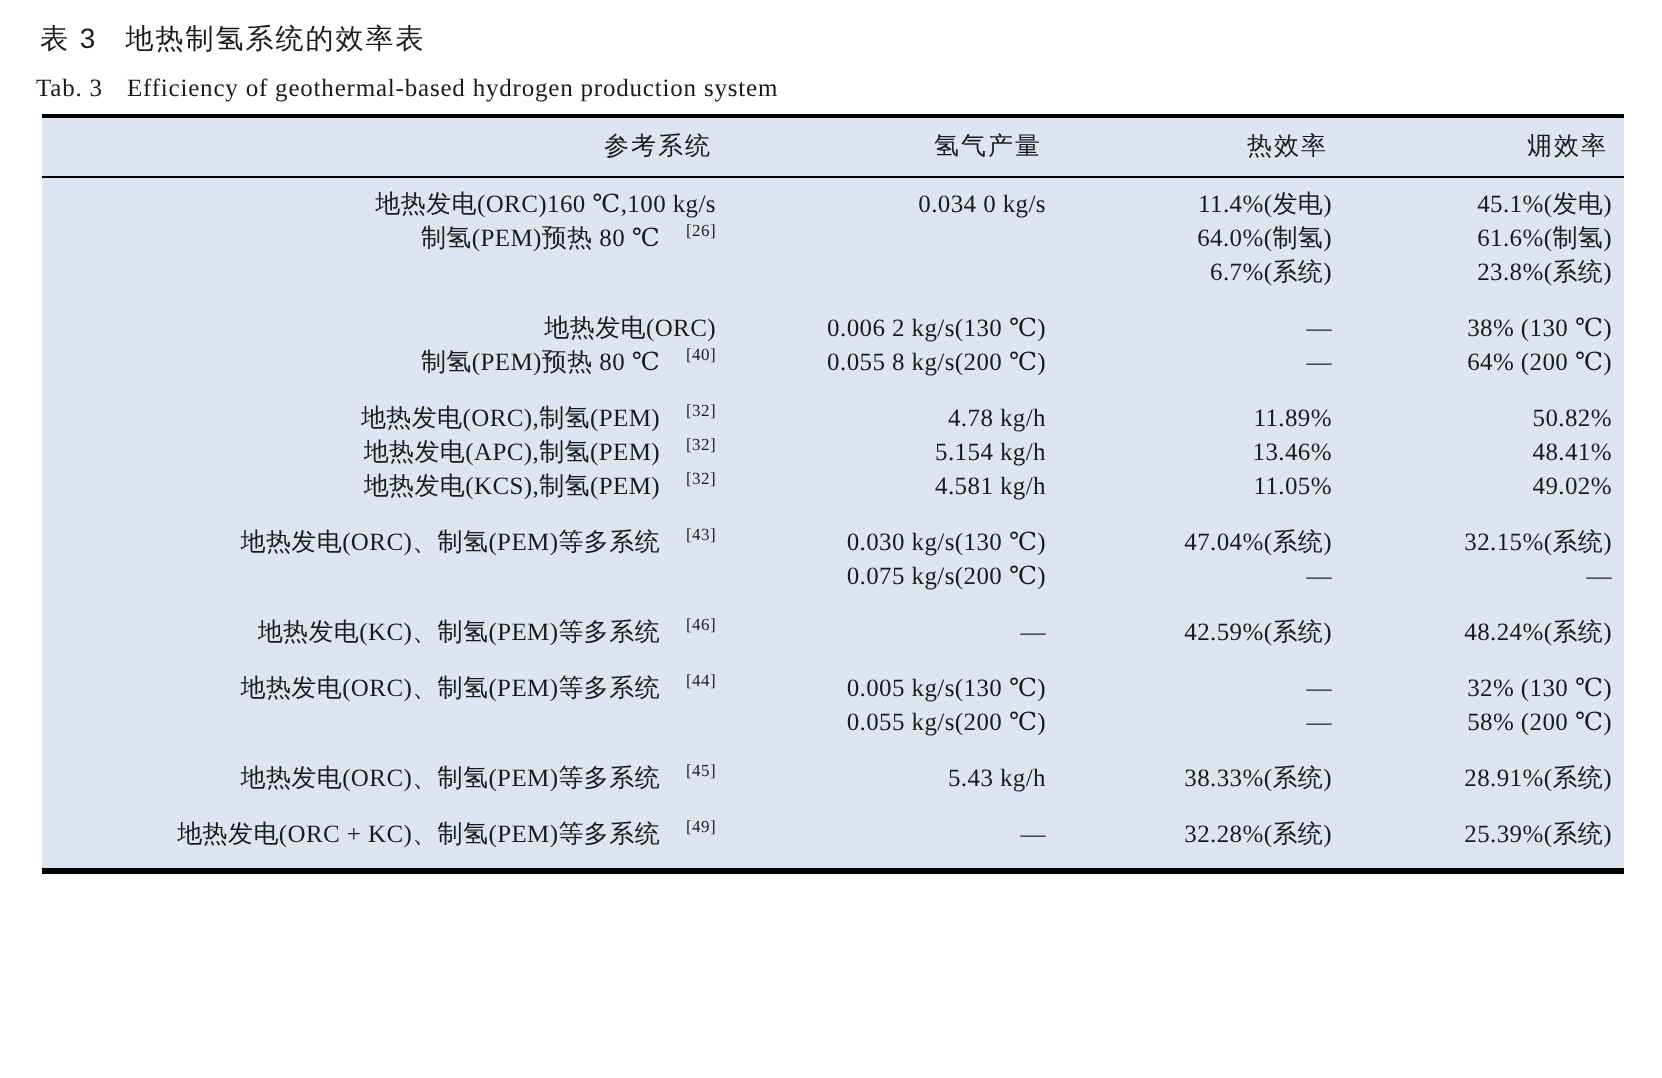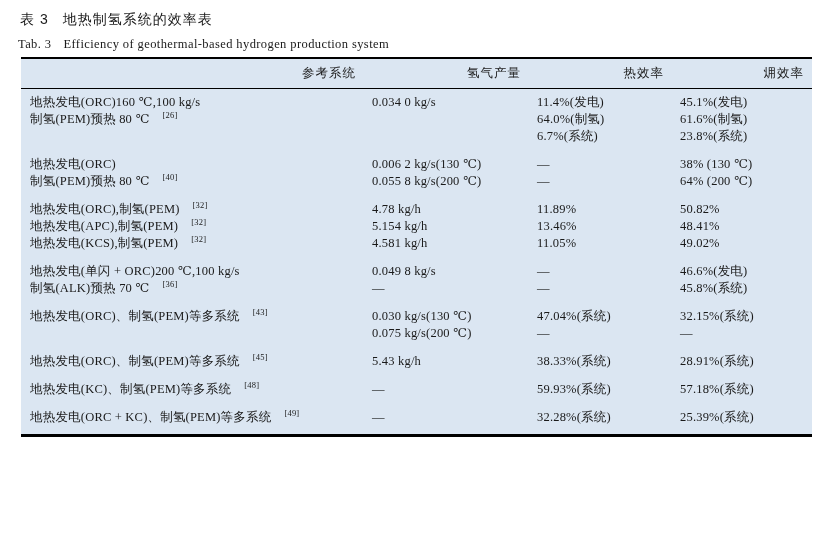--- a/index.html
+++ b/index.html
@@ -46,21 +46,21 @@
     font-weight: normal;
     text-align: right;
     padding: 6px 8px 6px 8px;
     border-bottom: 1.5px solid #000;
     letter-spacing: 1px;
     vertical-align: middle;
   }
   thead th:first-child { padding-left: 9px; }
   tbody td {
     vertical-align: top;
-    text-align: left;
+    text-align: right;
     padding: 3px 6px 8px 8px;
   }
   tbody td:first-child { padding-left: 9px; }
   tbody tr:first-child td { padding-top: 5px; }
   .line {
     line-height: 17px;
     white-space: nowrap;
     letter-spacing: 0.2px;
   }
   sup.refmark {
@@ -152,79 +152,78 @@
           <div class="line">11.05%</div>
         </td>
         <td>
           <div class="line">50.82%</div>
           <div class="line">48.41%</div>
           <div class="line">49.02%</div>
         </td>
       </tr>
       <tr>
         <td>
-          <div class="line">地热发电(单闪 + ORC)200 ℃,100 kg/s</div>
-          <div class="line">制氢(ALK)预热 70 ℃<sup class="refmark">[36]</sup></div>
-        </td>
-        <td>
-          <div class="line">0.049 8 kg/s</div>
-          <div class="line">—</div>
-        </td>
-        <td>
-          <div class="line">—</div>
-          <div class="line">—</div>
-        </td>
-        <td>
-          <div class="line">46.6%(发电)</div>
-          <div class="line">45.8%(系统)</div>
-        </td>
-      </tr>
-      <tr>
-        <td>
           <div class="line">地热发电(ORC)、制氢(PEM)等多系统<sup class="refmark">[43]</sup></div>
         </td>
         <td>
           <div class="line">0.030 kg/s(130 ℃)</div>
           <div class="line">0.075 kg/s(200 ℃)</div>
         </td>
         <td>
           <div class="line">47.04%(系统)</div>
           <div class="line">—</div>
         </td>
         <td>
           <div class="line">32.15%(系统)</div>
           <div class="line">—</div>
         </td>
       </tr>
       <tr>
         <td>
+          <div class="line">地热发电(KC)、制氢(PEM)等多系统<sup class="refmark">[46]</sup></div>
+        </td>
+        <td>
+          <div class="line">—</div>
+        </td>
+        <td>
+          <div class="line">42.59%(系统)</div>
+        </td>
+        <td>
+          <div class="line">48.24%(系统)</div>
+        </td>
+      </tr>
+      <tr>
+        <td>
+          <div class="line">地热发电(ORC)、制氢(PEM)等多系统<sup class="refmark">[44]</sup></div>
+        </td>
+        <td>
+          <div class="line">0.005 kg/s(130 ℃)</div>
+          <div class="line">0.055 kg/s(200 ℃)</div>
+        </td>
+        <td>
+          <div class="line">—</div>
+          <div class="line">—</div>
+        </td>
+        <td>
+          <div class="line">32% (130 ℃)</div>
+          <div class="line">58% (200 ℃)</div>
+        </td>
+      </tr>
+      <tr>
+        <td>
           <div class="line">地热发电(ORC)、制氢(PEM)等多系统<sup class="refmark">[45]</sup></div>
         </td>
         <td>
           <div class="line">5.43 kg/h</div>
         </td>
         <td>
           <div class="line">38.33%(系统)</div>
         </td>
         <td>
           <div class="line">28.91%(系统)</div>
-        </td>
-      </tr>
-      <tr>
-        <td>
-          <div class="line">地热发电(KC)、制氢(PEM)等多系统<sup class="refmark">[48]</sup></div>
-        </td>
-        <td>
-          <div class="line">—</div>
-        </td>
-        <td>
-          <div class="line">59.93%(系统)</div>
-        </td>
-        <td>
-          <div class="line">57.18%(系统)</div>
         </td>
       </tr>
       <tr>
         <td>
           <div class="line">地热发电(ORC + KC)、制氢(PEM)等多系统<sup class="refmark">[49]</sup></div>
         </td>
         <td>
           <div class="line">—</div>
         </td>
         <td>

